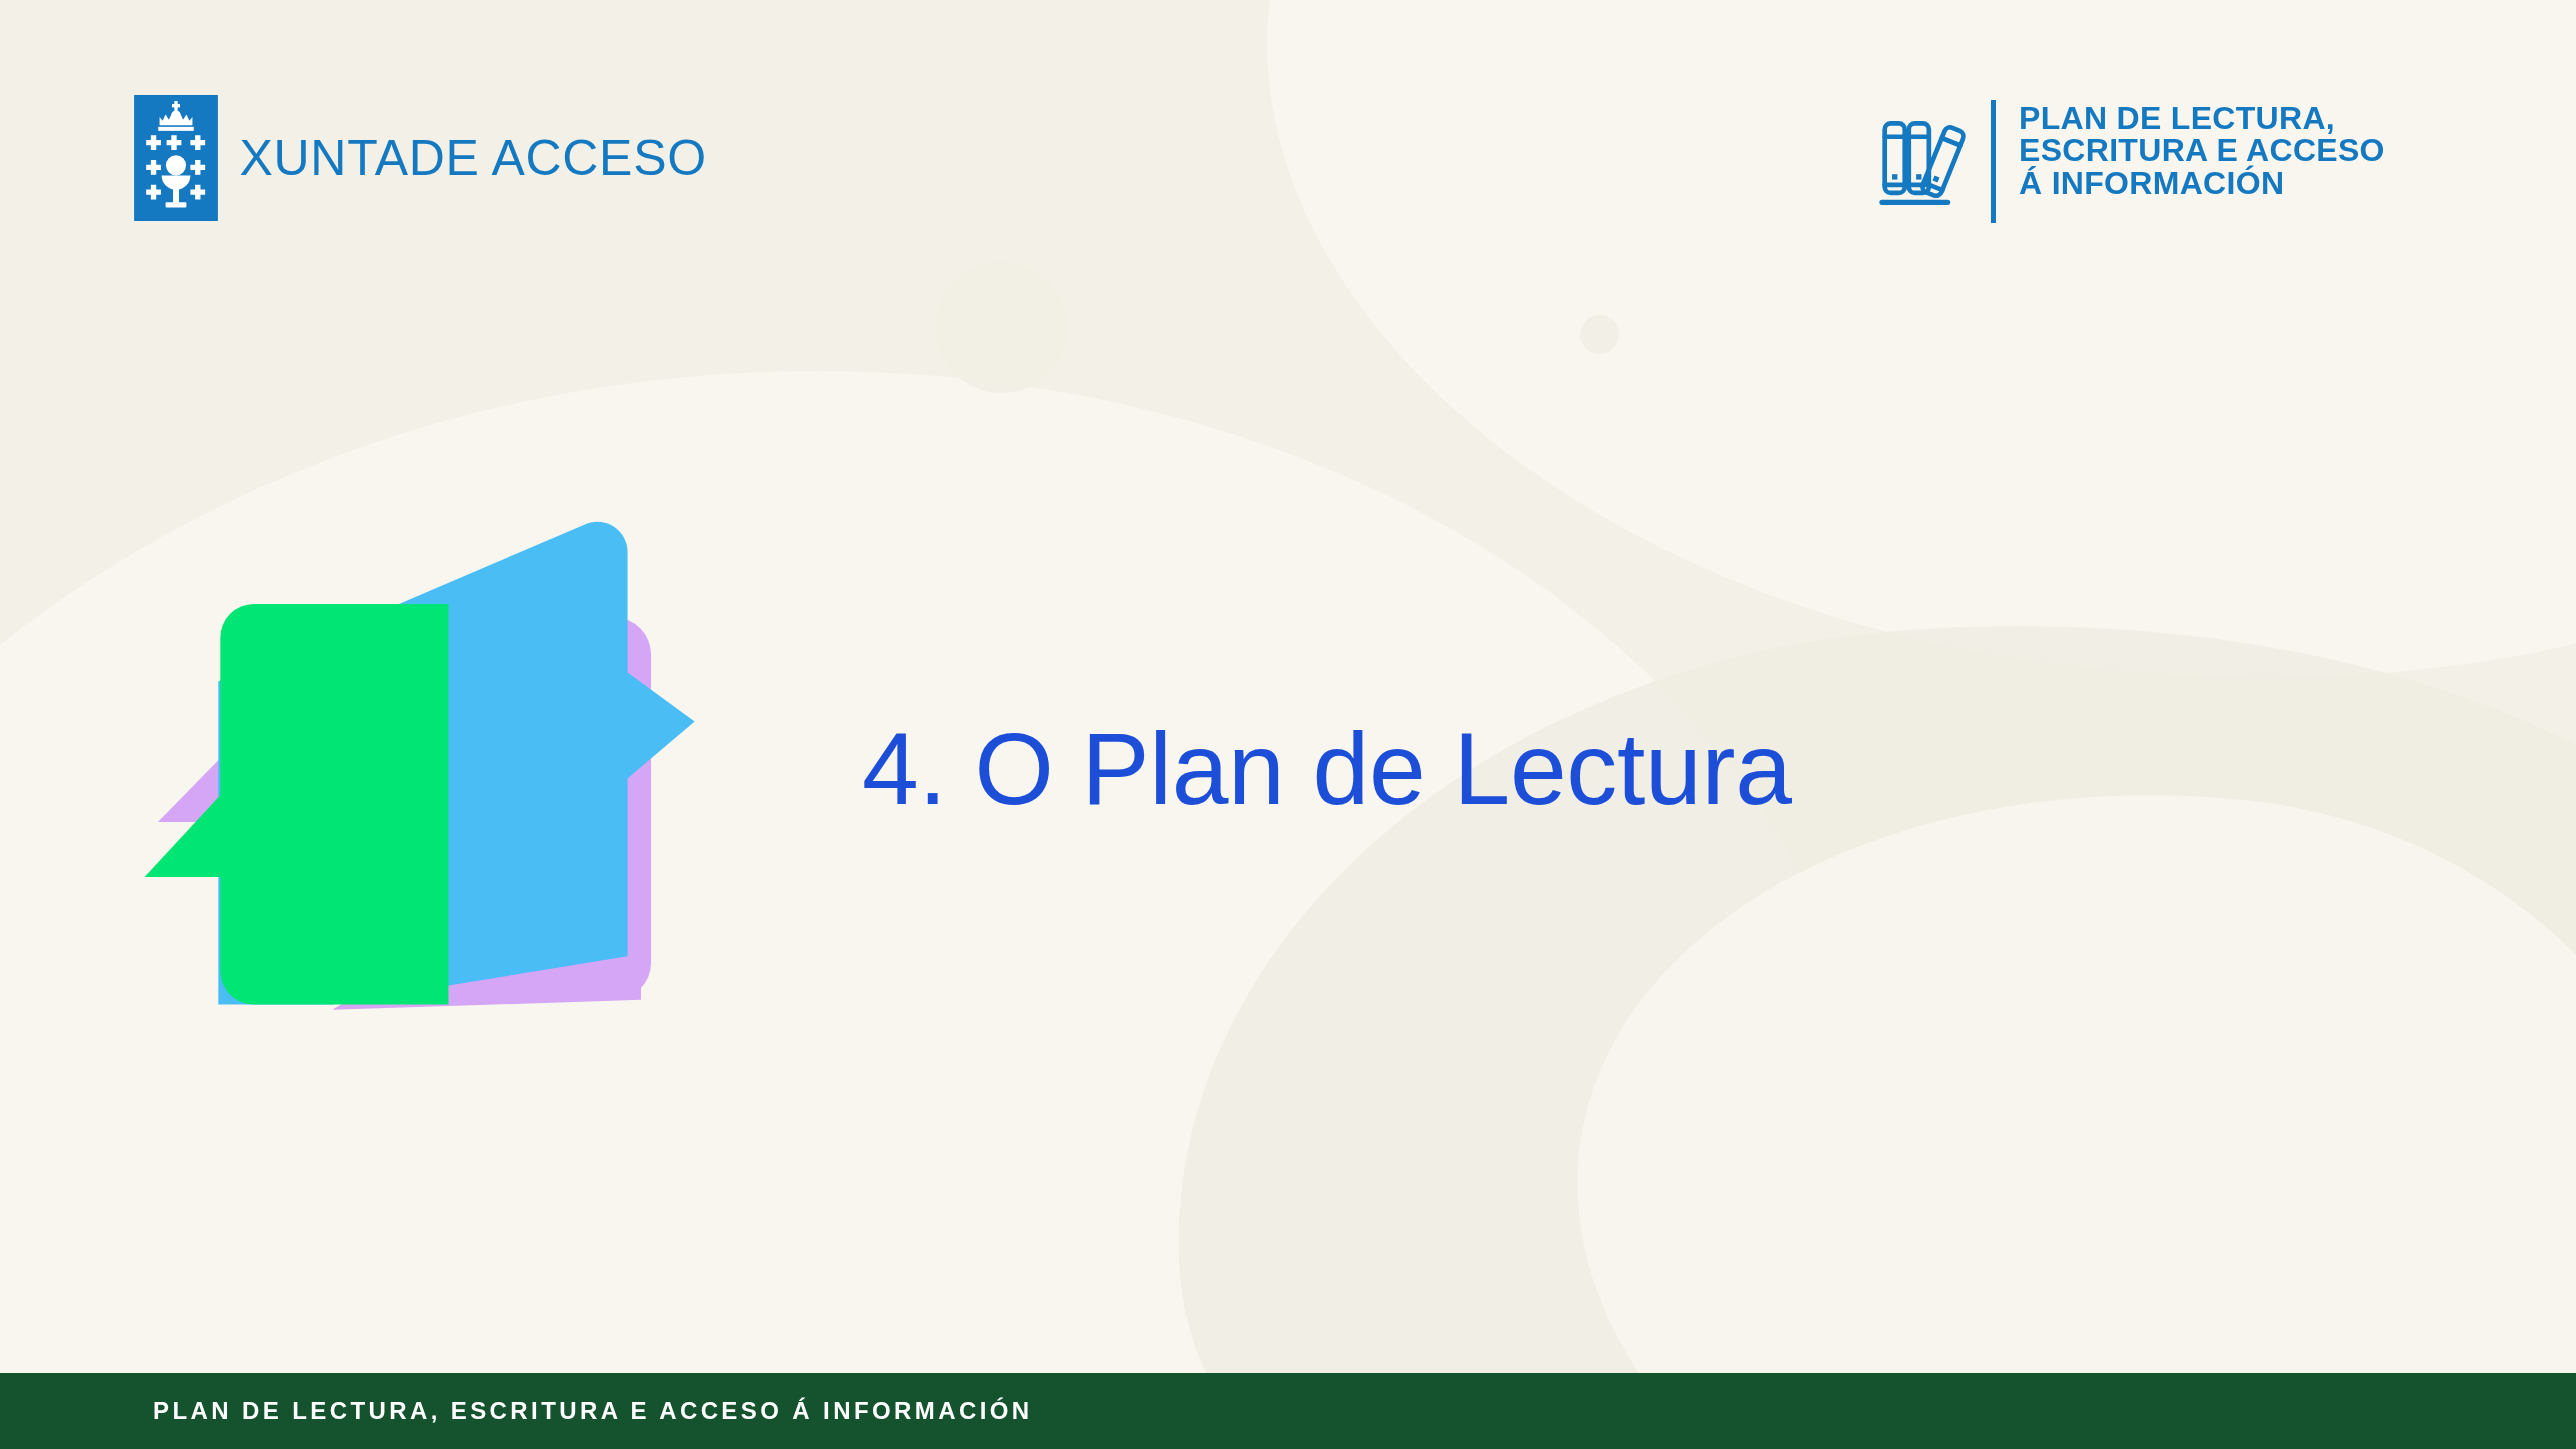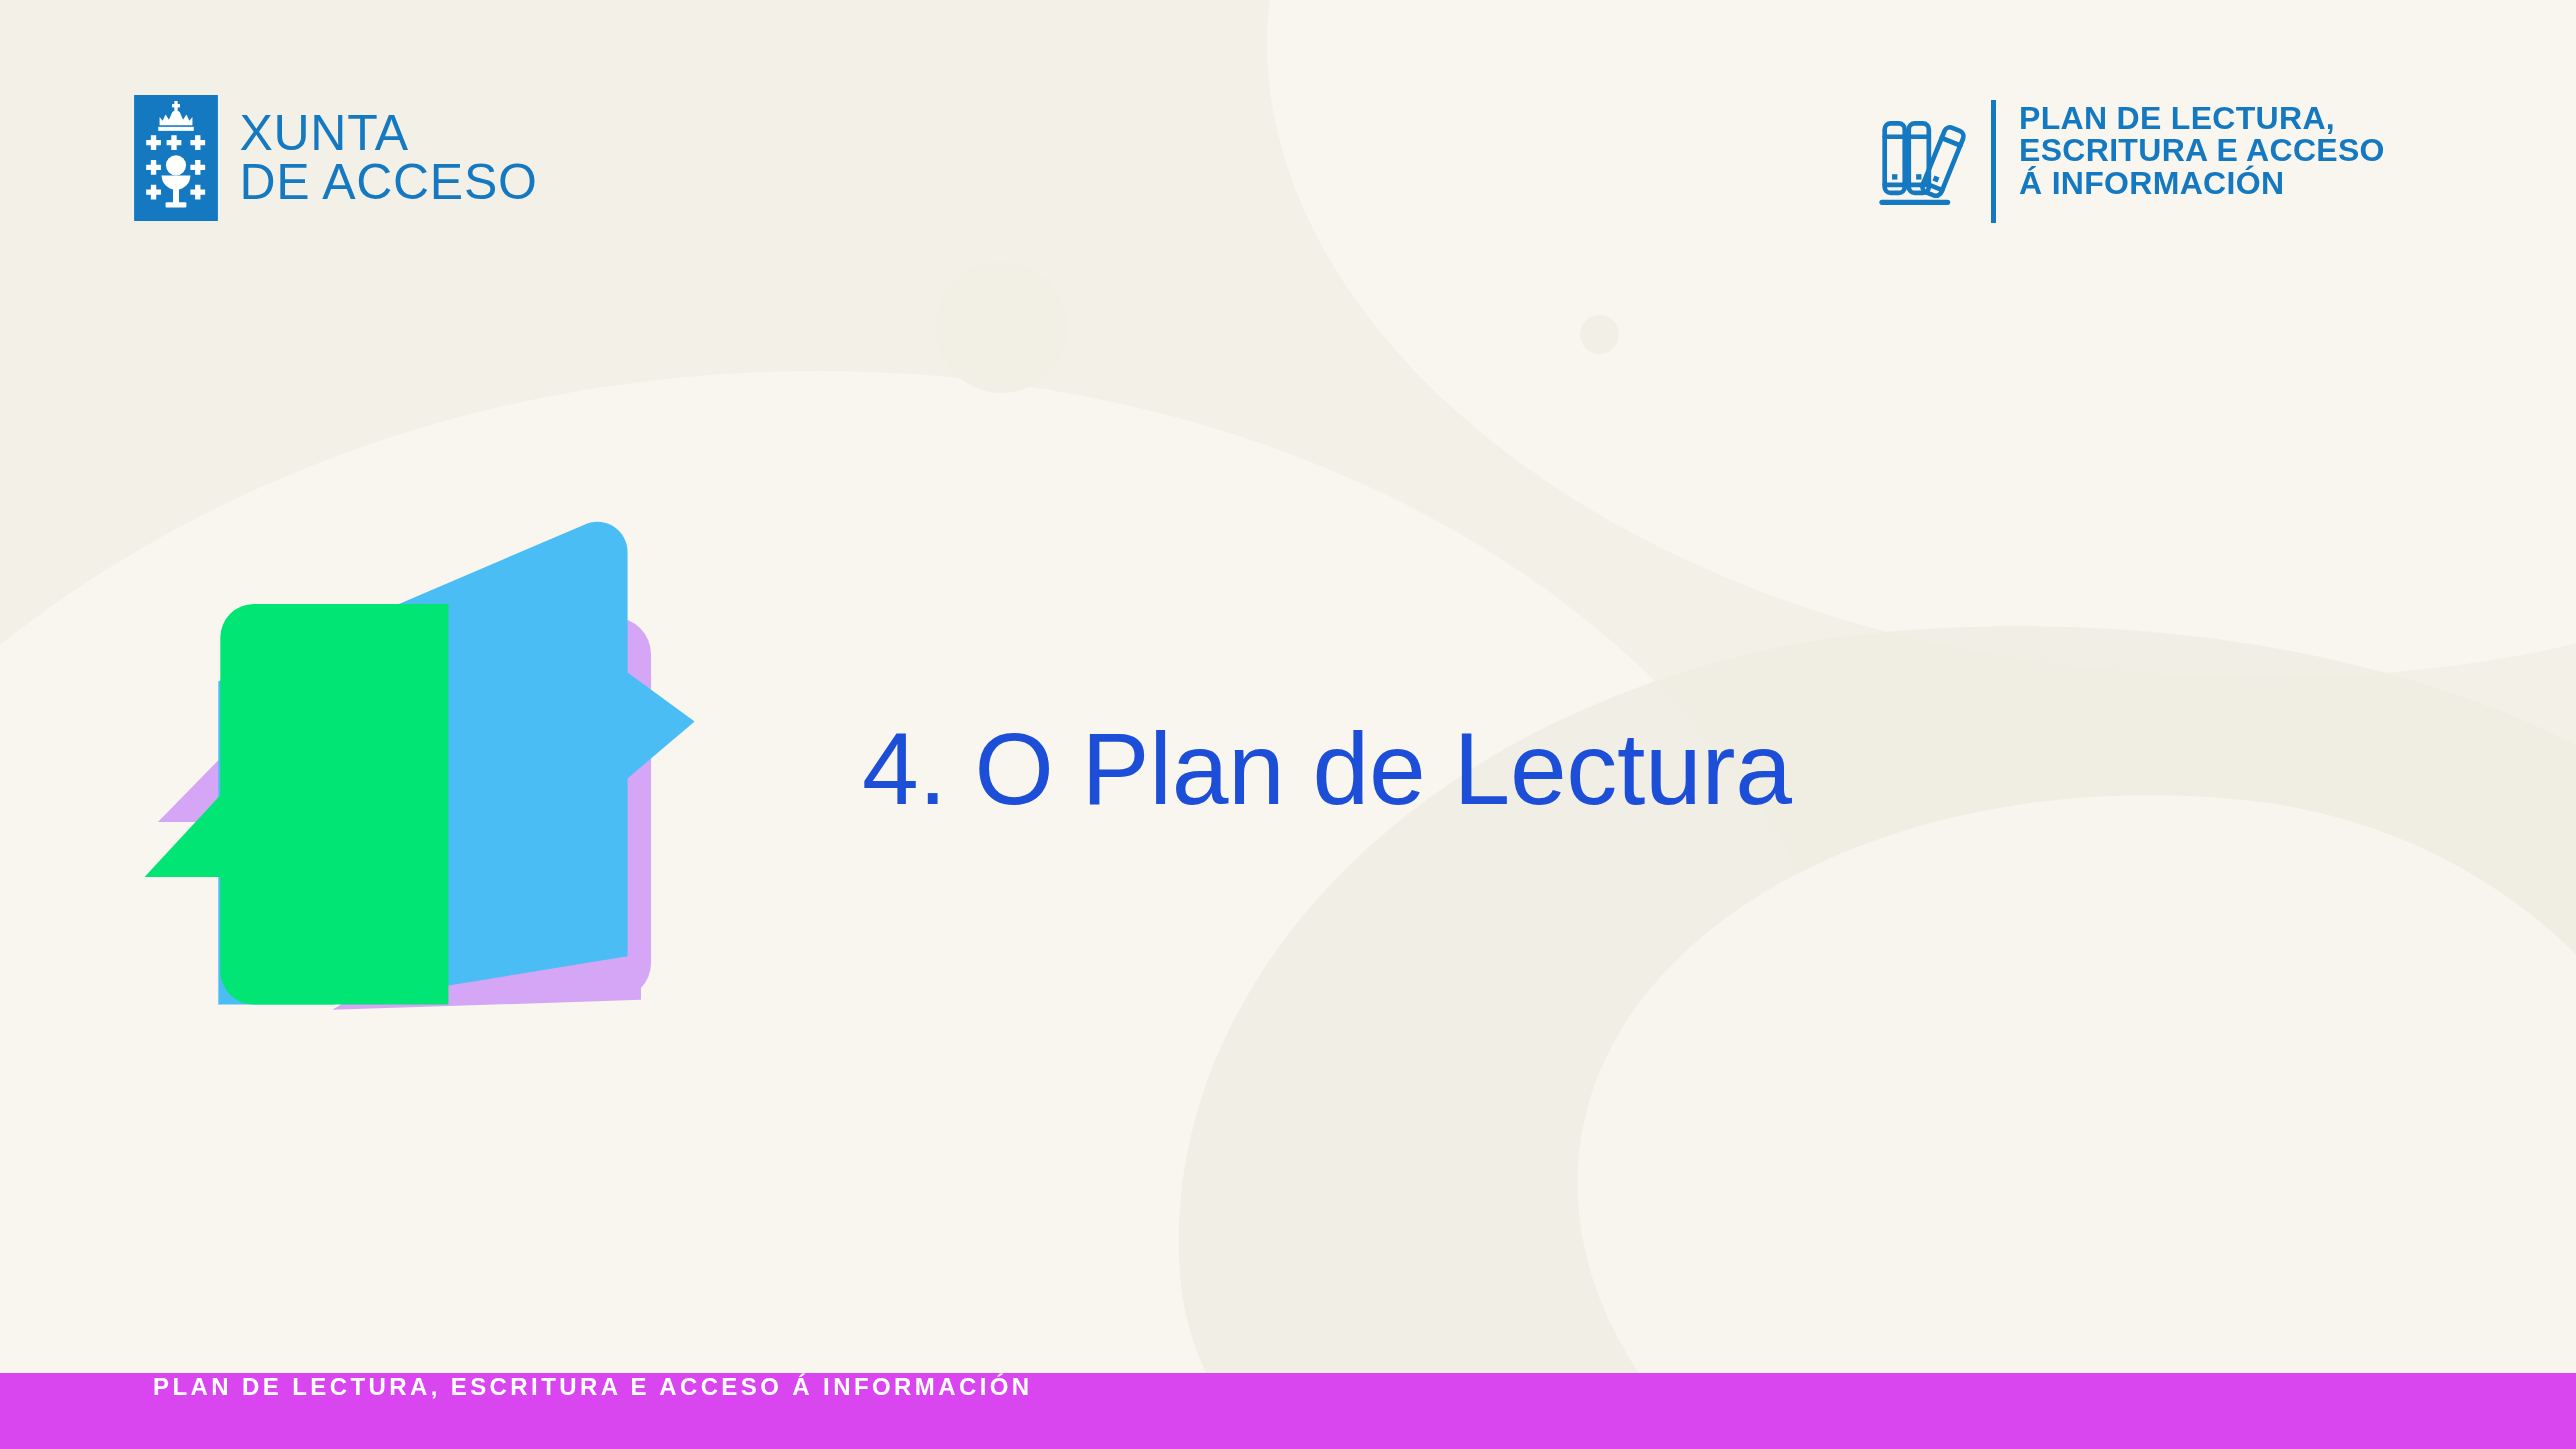--- a/index.html
+++ b/index.html
@@ -99,21 +99,20 @@
     align-items: center;
     gap: 21.5px;
   }
   .xunta-shield {
     width: 84px;
     height: 126px;
     display: block;
   }
   .xunta-wordmark {
     display: flex;
-    flex-direction: column;
     line-height: 0.98;
   }
   .xunta-wordmark span {
     font-family: "Liberation Sans", sans-serif;
     font-size: 50px;
     font-weight: 400;
     letter-spacing: 0.7px;
     color: #1479c0;
     white-space: nowrap;
   }
@@ -182,23 +181,23 @@
     white-space: nowrap;
   }
 
   
   .footer-bar {
     position: absolute;
     left: 0;
     bottom: 0;
     width: 2576px;
     height: 76px;
-    background: #d946ef;
-    display: flex;
-    align-items: flex-start;
+    background: #14532d;
+    display: flex;
+    align-items: center;
   }
   .footer-text {
     font-family: "Liberation Sans", sans-serif;
     font-size: 24px;
     font-weight: 700;
     letter-spacing: 3.4px;
     color: #ffffff;
     margin-left: 153px;
     white-space: nowrap;
   }

